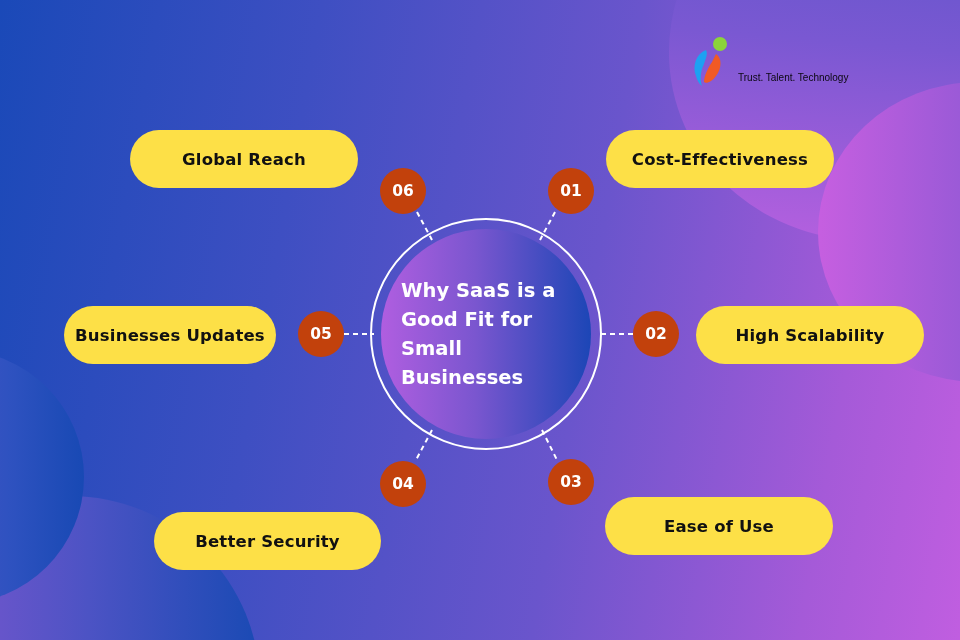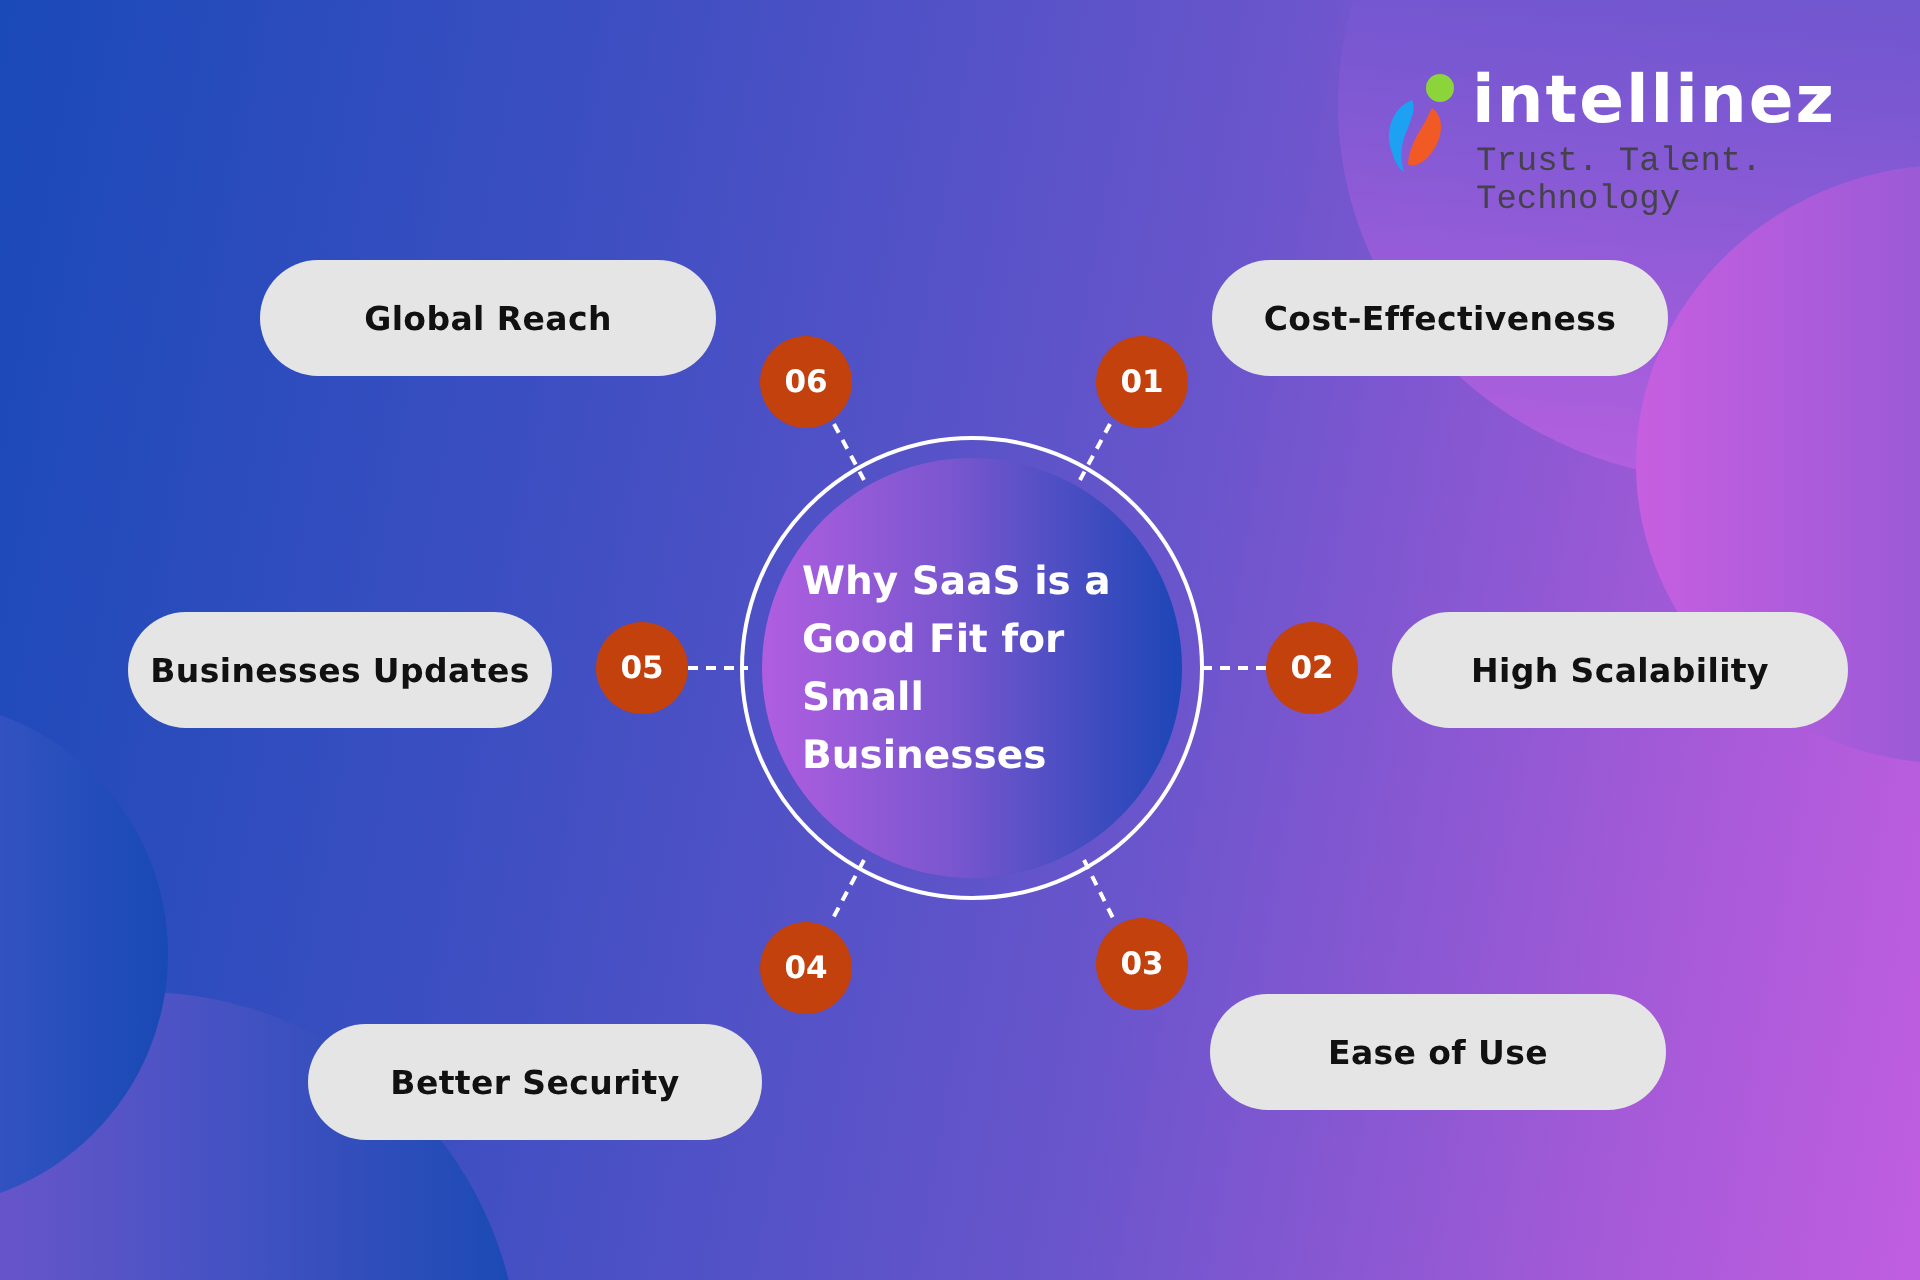--- a/index.html
+++ b/index.html
@@ -30,27 +30,27 @@
 
     .logo { position: absolute; left: 690px; top: 32px; width: 240px; height: 60px; }
     .logo-mark { position: absolute; left: 0; top: 4px; width: 40px; height: 52px; }
     .logo-name {
       position: absolute; left: 46px; top: -2px;
       font-family: "DejaVu Sans", sans-serif; font-weight: bold;
       font-size: 33px; color: #ffffff; letter-spacing: 1px;
     }
     .logo-tag {
       position: absolute; left: 48px; top: 40px;
-      font-family: Liberation Mono, monospace; font-size: 17px;
-      color: #404040; opacity: 0.92;
+      font-family: Liberation Sans, sans-serif; font-size: 10px;
+      color: #000000; opacity: 0.92;
     }
 
     .pill {
       position: absolute; height: 58px; border-radius: 29px;
-      background: #e5e5e5; display: flex; align-items: center; justify-content: center;
+      background: #fde047; display: flex; align-items: center; justify-content: center;
       font-family: "DejaVu Sans", sans-serif; font-weight: bold; font-size: 16.5px;
       color: #111111; letter-spacing: 0.2px;
     }
     .badge {
       position: absolute; width: 46px; height: 46px; border-radius: 50%;
       background: #c2410c; display: flex; align-items: center; justify-content: center;
       font-family: "DejaVu Sans", sans-serif; font-weight: bold; font-size: 15.5px; color: #ffffff;
     }
 
     .hub-ring {
@@ -76,21 +76,20 @@
 <div class="deco deco-r"></div>
 <div class="deco deco-bl"></div>
 <div class="deco deco-l"></div>
 
 <div class="logo">
   <svg class="logo-mark" viewBox="0 0 40 52">
     <path d="M16 14 C6 18 2 30 6 40 C7 44 9 48 12 50 C10 44 10 36 14 28 C16 22 18 18 16 14 Z" fill="#1da1f2"></path>
     <path d="M26 18 C32 22 32 32 26 40 C22 46 16 48 14 46 C14 40 18 32 22 26 C24 22 25 20 26 18 Z" fill="#f15a24"></path>
     <circle cx="30" cy="8" r="7" fill="#8bd43a"></circle>
   </svg>
-  <div class="logo-name">intellinez</div>
   <div class="logo-tag">Trust. Talent. Technology</div>
 </div>
 
 <svg class="connectors">
   <g stroke="#ffffff" stroke-width="2" stroke-dasharray="5 4" fill="none">
     <line x1="555" y1="212" x2="540" y2="240"></line>
     <line x1="633" y1="334" x2="598" y2="334"></line>
     <line x1="542" y1="430" x2="557" y2="460"></line>
     <line x1="432" y1="430" x2="416" y2="460"></line>
     <line x1="344" y1="334" x2="374" y2="334"></line>

